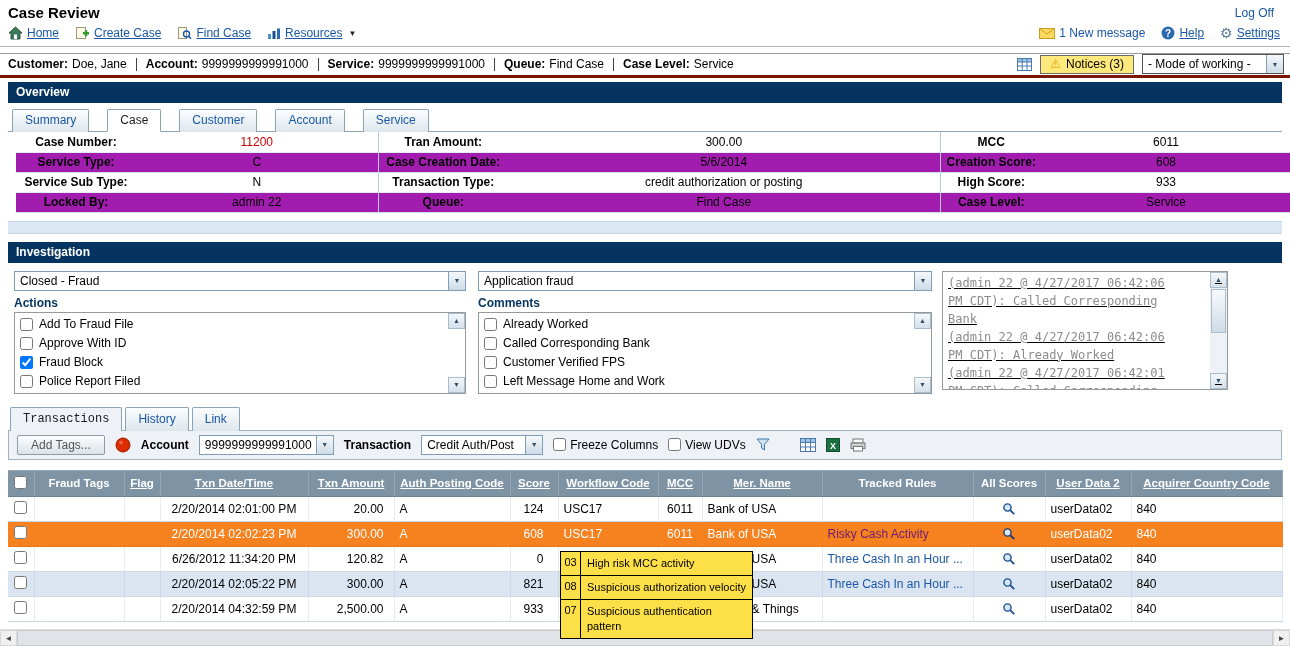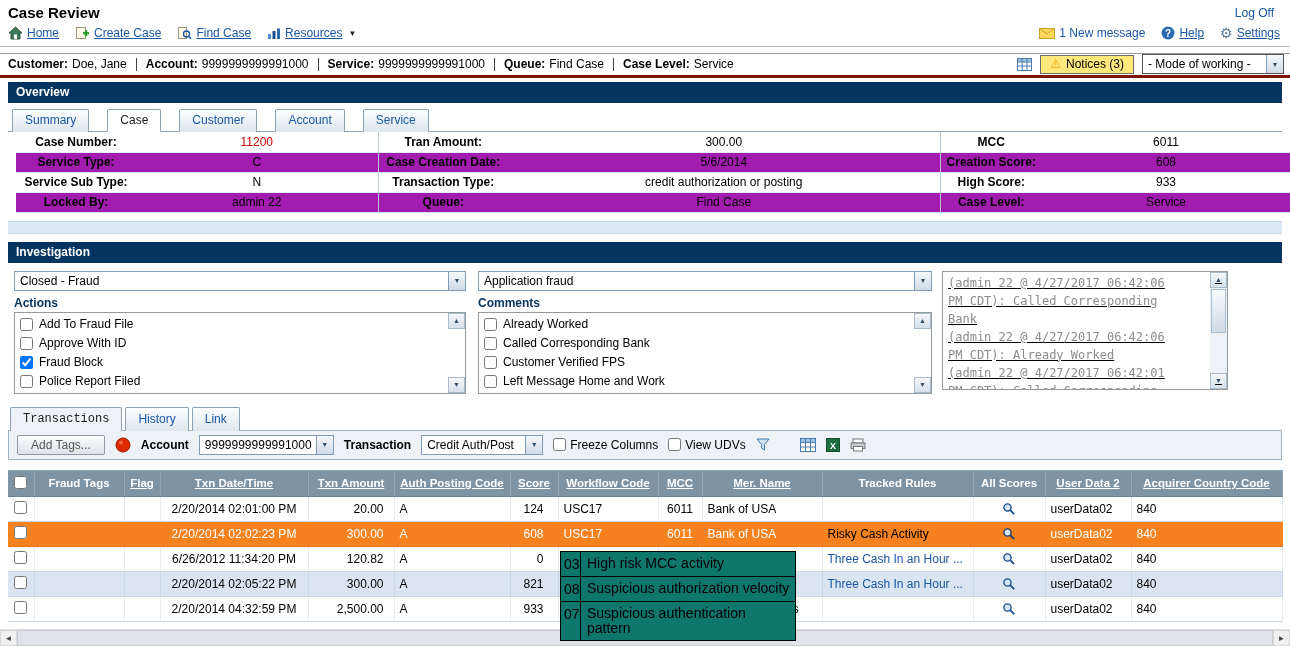--- a/index.html
+++ b/index.html
@@ -97,25 +97,25 @@
     font-size:11.5px; overflow:hidden; white-space:nowrap; padding:0 2px; }
   .txtable th.sortable { text-decoration:underline; cursor:pointer; }
   .txtable td { height:25px; border-bottom:1px solid #ccd8e4; border-right:1px solid #e4ebf3;
     padding:0 5px; overflow:hidden; white-space:nowrap; }
   tr.alt td { background:#dbe5f1; border-right-color:#ccd8e4; }
   tr.selected td { background:#f6821f; color:#fff; border-right-color:#f6821f; border-bottom-color:#e67716; }
   .c-sel, .c-scores, .c-mcc, .c-date, .c-flag { text-align:center; }
   .c-amt { text-align:right; padding-right:10px !important; }
   .c-score { text-align:right; padding-right:14px !important; }
   .tlink { color:#1a57a5; cursor:pointer; }
-  tr.selected .tlink { color:#000000; }
-
-  
-  .tooltip { position:absolute; left:560px; top:551px; background:#0f766e; border:1px solid #000;
-    z-index:50; font-size:14px; width:max-content; }
+  tr.selected .tlink { color:#701a75; }
+
+  
+  .tooltip { position:absolute; left:560px; top:551px; background:#fde047; border:1px solid #000;
+    z-index:50; font-size:11px; width:max-content; }
   .tt-row { display:flex; border-bottom:1px solid #000; }
   .tt-row:last-child { border-bottom:none; }
   .tt-code { width:20px; border-right:1px solid #000; padding:4px 3px; text-align:center; flex:none; }
   .tt-text { padding:4px 6px; white-space:pre; line-height:15px; }
 
   
   .hscroll { position:absolute; left:0; bottom:0; width:1290px; height:17px; background:#f0f0f0;
     border-top:1px solid #dcdcdc; display:flex; align-items:stretch; }
   .hs-btn { width:17px; font-size:8px; color:#444; display:flex; align-items:center; justify-content:center;
     background:#f0f0f0; border:1px solid #d8d8d8; cursor:pointer; flex:none; }

